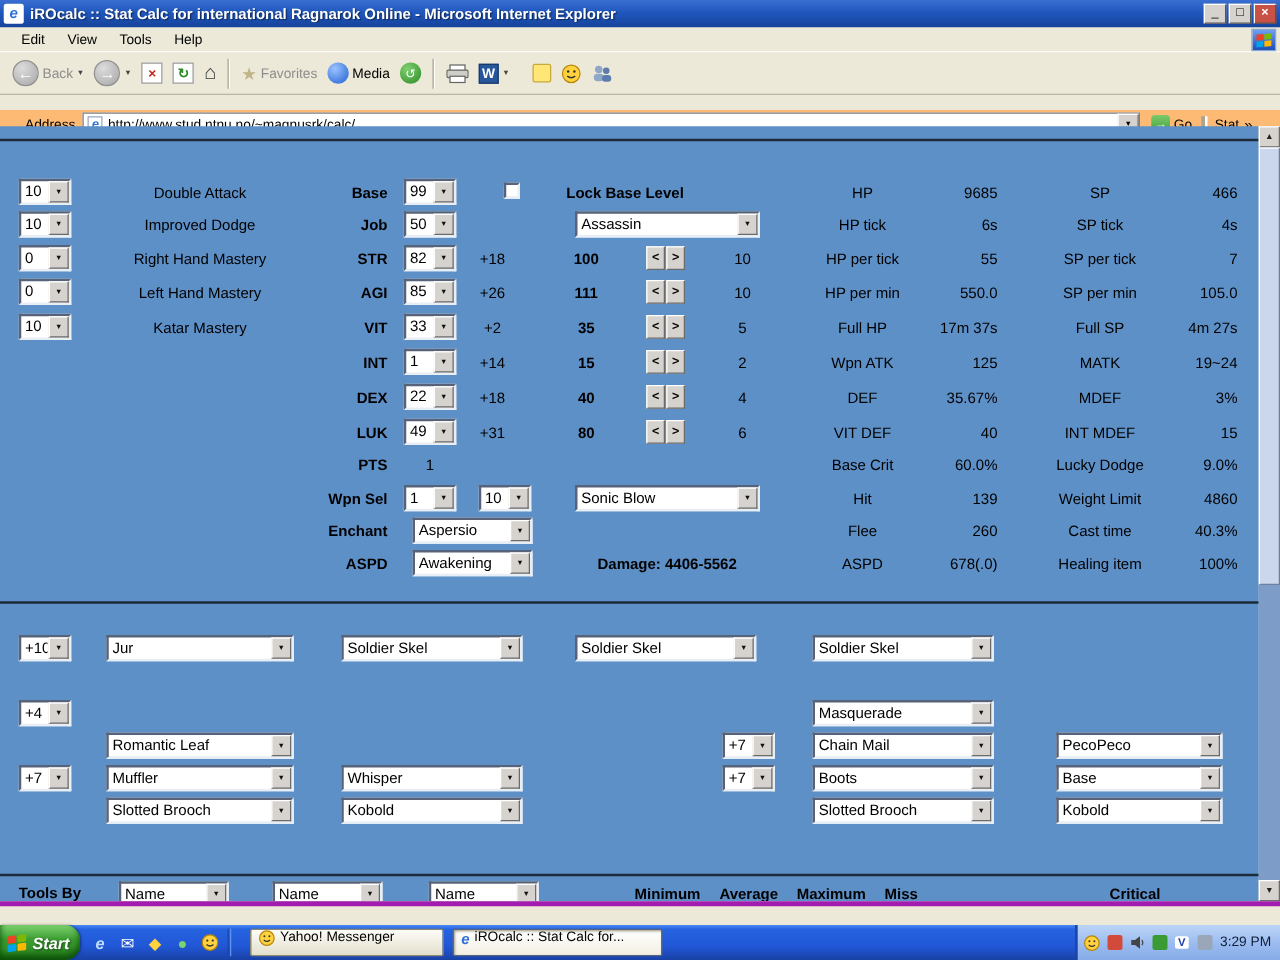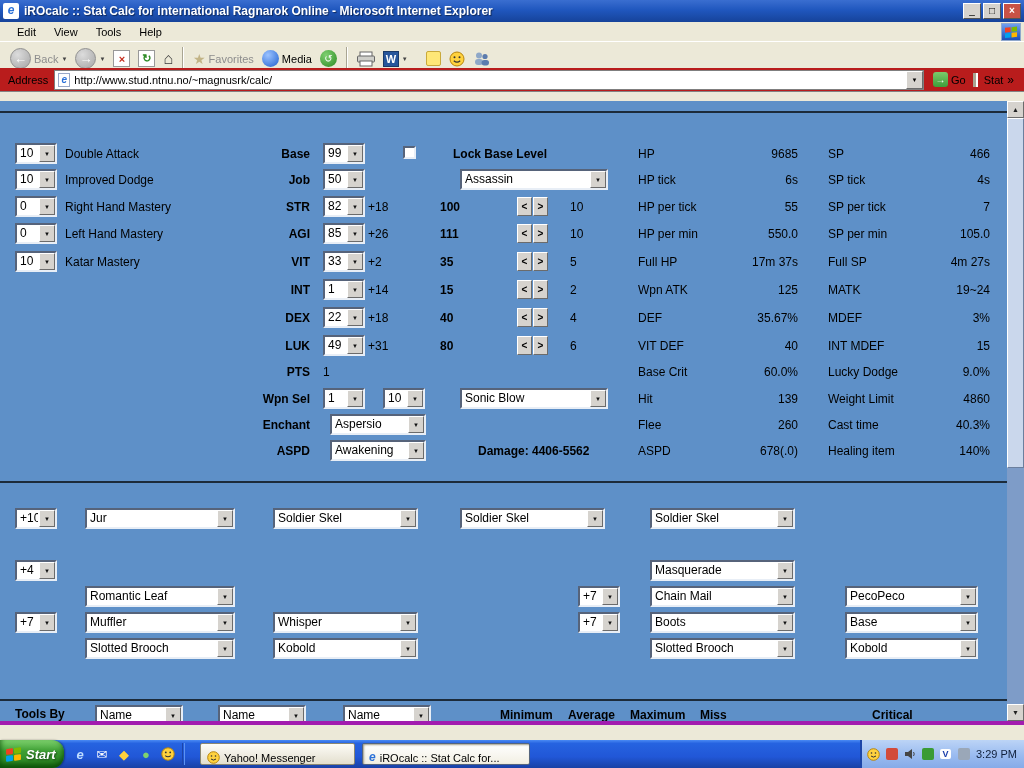--- a/index.html
+++ b/index.html
@@ -22,52 +22,52 @@
 .caret{font-size:6px;color:#444}
 .circ{width:21px;height:21px;border-radius:50%;display:flex;align-items:center;justify-content:center;font-weight:bold}
 .circ-dis{background:radial-gradient(circle at 35% 30%,#dcdcdc,#a6a6a6);color:#fdfdfd;border:1px solid #909090;font-size:13px}
 .ticon{width:17px;height:17px;background:#fff;border:1px solid #999;display:flex;align-items:center;justify-content:center;font-weight:bold;font-size:11px}
 .tsep{width:2px;height:24px;border-left:1px solid #a9a592;border-right:1px solid #fff;margin:0 5px}
 .mediaorb{width:17px;height:17px;border-radius:50%;background:radial-gradient(circle at 35% 30%,#9cc3ff,#1E5FD0)}
 .histcirc{width:17px;height:17px;border-radius:50%;background:radial-gradient(circle at 35% 30%,#7fd070,#2c8a24);color:#fff;font-size:10px;display:flex;align-items:center;justify-content:center}
 .wordico{width:16px;height:16px;background:#27569B;color:#fff;font-weight:bold;font-size:11px;display:flex;align-items:center;justify-content:center;border:1px solid #1a3a68}
 .noteico{width:15px;height:15px;background:#FFE777;border:1px solid #C9A93B;border-radius:2px}
 
-.addrbar{position:absolute;left:0;top:68px;width:1024px;height:24px;background:#b91c1c;display:flex;align-items:center;border-bottom:1px solid #848484;padding:0 4px}
+.addrbar{position:absolute;left:0;top:88px;width:1024px;height:24px;background:#fdba74;display:flex;align-items:center;border-bottom:1px solid #848484;padding:0 16px}
 .addrlabel{font-size:11px;padding:0 6px 0 4px;color:#000}
 .addrinput{flex:1;height:20px;background:#fff;border:1px solid #7f7f7f;display:flex;align-items:center;padding-left:3px;position:relative}
 .pgico{width:12px;height:14px;background:#fff;border:1px solid #98a8c8;color:#2C71D8;font-weight:bold;font-style:italic;font-size:10px;line-height:12px;text-align:center}
 .addrtxt{font-size:11px;margin-left:4px;color:#000;flex:1;white-space:nowrap;overflow:hidden}
 .addrcaret{width:17px;height:18px;background:#D6D3CE;border:1px solid;border-color:#fff #6b6b6b #6b6b6b #fff;font-size:6px;display:flex;align-items:center;justify-content:center}
 .gobtn{display:flex;align-items:center;gap:3px;font-size:11px;padding:1px 6px;margin-left:3px}
 .goico{width:15px;height:15px;border-radius:3px;background:linear-gradient(180deg,#7CC96B,#3E9E3A);color:#fff;font-weight:bold;font-size:10px;line-height:15px;text-align:center}
 .linksarea{display:flex;align-items:center;gap:4px;font-size:11px;padding:0 6px;margin-left:4px;border-left:2px solid #fff;box-shadow:-3px 0 0 #a9a592}
 
 .content{position:absolute;left:0;top:101px;width:1007px;height:620px;background:#5E90C8;overflow:hidden;font-family:Liberation Sans, sans-serif}
 .hr{position:absolute;left:0;width:1007px;height:2px;background:#1c2b3a}
 .t{position:absolute;font-size:12px;line-height:15px;white-space:nowrap;color:#000}
-.b{font-weight:bold}.tc{text-align:left}.tr{text-align:right}
+.b{font-weight:bold}.tc{text-align:center}.tr{text-align:right}
 .sel{position:absolute;height:21px;background:#fff;border:2px solid;border-color:#56637a #e8eef6 #e8eef6 #56637a}
 .sel .sv{position:absolute;left:3px;top:0;right:17px;height:17px;font-size:12px;line-height:17px;overflow:hidden;white-space:nowrap;color:#000}
 .sel .db{position:absolute;right:0;top:0;width:16px;height:17px;background:#D6D3CE;border:1px solid;border-color:#fff #6b6b6b #6b6b6b #fff;font-size:6px;display:flex;align-items:center;justify-content:center;color:#111}
 .spin{position:absolute;width:15px;height:19px;background:#D6D3CE;border:1px solid;border-color:#fff #6b6b6b #6b6b6b #fff;font-size:10px;font-weight:bold;display:flex;align-items:center;justify-content:center;color:#000}
 .chk{position:absolute;width:13px;height:13px;background:#fff;border:2px solid;border-color:#56637a #e8eef6 #e8eef6 #56637a}
 
 .vscroll{position:absolute;left:1007px;top:101px;width:17px;height:620px;background:#7E9CC8}
 .sbtn{position:absolute;left:0;width:17px;height:17px;background:#D6D3CE;border:1px solid;border-color:#fff #6b6b6b #6b6b6b #fff;font-size:7px;display:flex;align-items:center;justify-content:center;color:#222}
 .sthumb{position:absolute;left:0;top:17px;width:17px;height:350px;background:#CAD7EC;border:1px solid;border-color:#fff #6b7f9e #6b7f9e #fff}
 
 .statusbar{position:absolute;left:0;top:721px;width:1024px;height:19px;background:#ECE9D8;display:flex;gap:2px;padding:16px 3px;border-top:4px solid #a21caf}
 .spanel{height:15px;border:1px solid;border-color:#9a9a8c #fff #fff #9a9a8c;display:flex;align-items:center;gap:4px;padding:0 5px;font-size:11px;color:#000}
 
 .taskbar{position:absolute;left:0;top:740px;width:1024px;height:28px;background:linear-gradient(180deg,#4A8AF4 0%,#2663E0 12%,#2157D7 60%,#1941A5 100%)}
 .startbtn{position:absolute;left:0;top:0;height:28px;width:64px;border-radius:0 12px 12px 0;background:linear-gradient(180deg,#7FD36F 0%,#3D9E33 40%,#2E8A24 90%);display:flex;align-items:center;gap:4px;padding-left:5px;color:#fff;font-weight:bold;font-size:13px;font-style:italic;text-shadow:1px 1px 2px rgba(0,0,0,.5);box-shadow:inset 0 -4px 6px #0a4d06,1px 0 2px rgba(0,0,0,.4)}
 .qlicon{position:absolute;top:4px;width:20px;height:20px;display:flex;align-items:center;justify-content:center;font-size:13px;color:#fff}
 .tdiv{position:absolute;top:3px;width:3px;height:22px;border-left:1px solid #1c45a8;border-right:1px solid #5c93f2}
-.taskbtn{position:absolute;top:3px;height:22px;background:linear-gradient(180deg,#FDFCF7,#E3DFCE);border:1px solid #8a8772;border-radius:2px;display:flex;align-items:flex-end;gap:4px;padding:0 6px;font-size:11px;color:#000;overflow:hidden;white-space:nowrap}
+.taskbtn{position:absolute;top:3px;height:22px;background:linear-gradient(180deg,#FDFCF7,#E3DFCE);border:1px solid #8a8772;border-radius:2px;display:flex;align-items:flex-start;gap:4px;padding:0 6px;font-size:11px;color:#000;overflow:hidden;white-space:nowrap}
 .taskbtn.active{background:linear-gradient(180deg,#FFFFFF,#F2EFE3);border-color:#55657f;box-shadow:inset 1px 1px 2px #a29e88}
 .tray{position:absolute;right:0;top:0;height:28px;width:164px;background:linear-gradient(180deg,#BCD4F6 0%,#9ABBF0 55%,#86ABE8 100%);border-left:2px solid #1c45a8;display:flex;align-items:center;gap:3px;padding:0 4px}
 .trayicon{width:15px;height:15px;display:flex;align-items:center;justify-content:center;font-size:10px;font-weight:bold}
 .clock{font-size:11px;color:#10203c;margin-left:2px;white-space:nowrap}
 .smallsq{width:12px;height:12px;border-radius:2px}
 </style>
 </head>
 <body>
 
 <div id="screen">
@@ -357,21 +357,21 @@
       <div class="t tr" style="left:728px;top:291px;width:70px">139</div>
       <div class="t tc" style="left:828px;top:291px;width:104px">Weight Limit</div>
       <div class="t tr" style="left:918px;top:291px;width:72px">4860</div>
     <div class="t tc" style="left:638px;top:317px;width:104px">Flee</div>
       <div class="t tr" style="left:728px;top:317px;width:70px">260</div>
       <div class="t tc" style="left:828px;top:317px;width:104px">Cast time</div>
       <div class="t tr" style="left:918px;top:317px;width:72px">40.3%</div>
     <div class="t tc" style="left:638px;top:343px;width:104px">ASPD</div>
       <div class="t tr" style="left:728px;top:343px;width:70px">678(.0)</div>
       <div class="t tc" style="left:828px;top:343px;width:104px">Healing item</div>
-      <div class="t tr" style="left:918px;top:343px;width:72px">140%</div>
+      <div class="t tr" style="left:918px;top:343px;width:72px">100%</div>
 
     <div class="hr" style="top:380px"></div>
 
     <div class="sel" style="left:15px;top:407px;width:42px">
         <span class="sv">+10</span>
         <span class="db">▼</span>
       </div>
     <div class="sel" style="left:85px;top:407px;width:150px">
         <span class="sv">Jur</span>
         <span class="db">▼</span>

